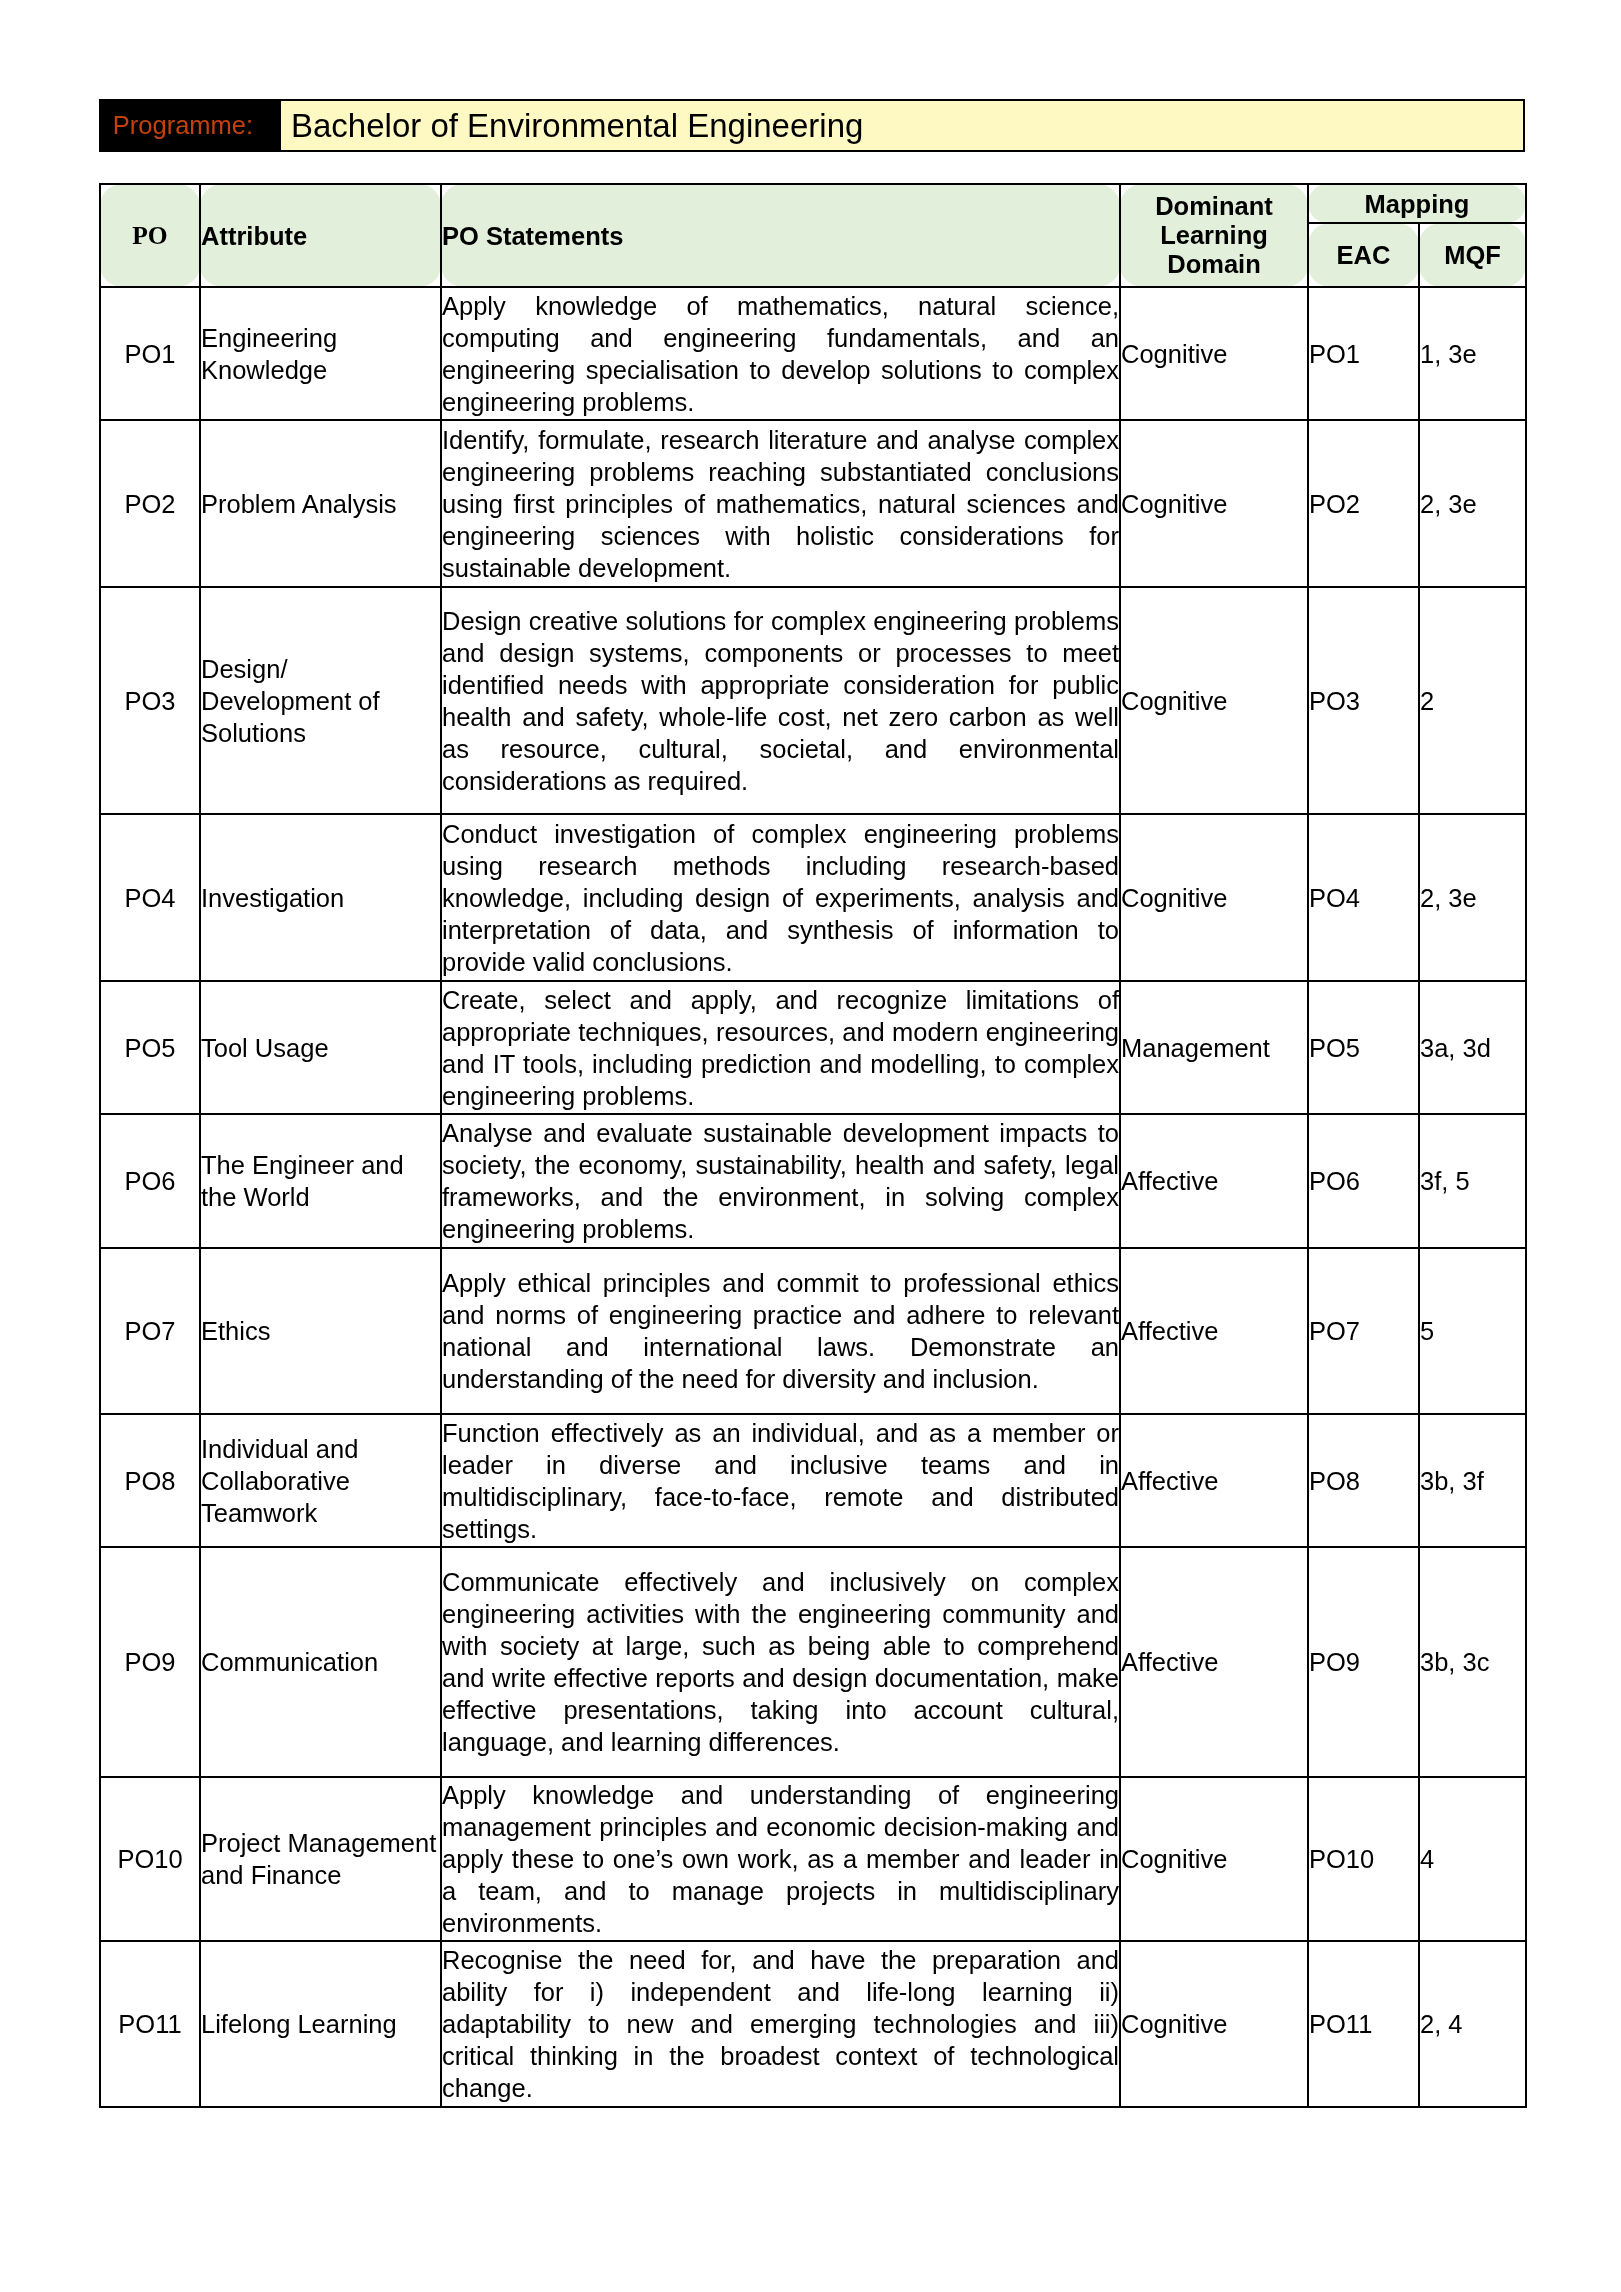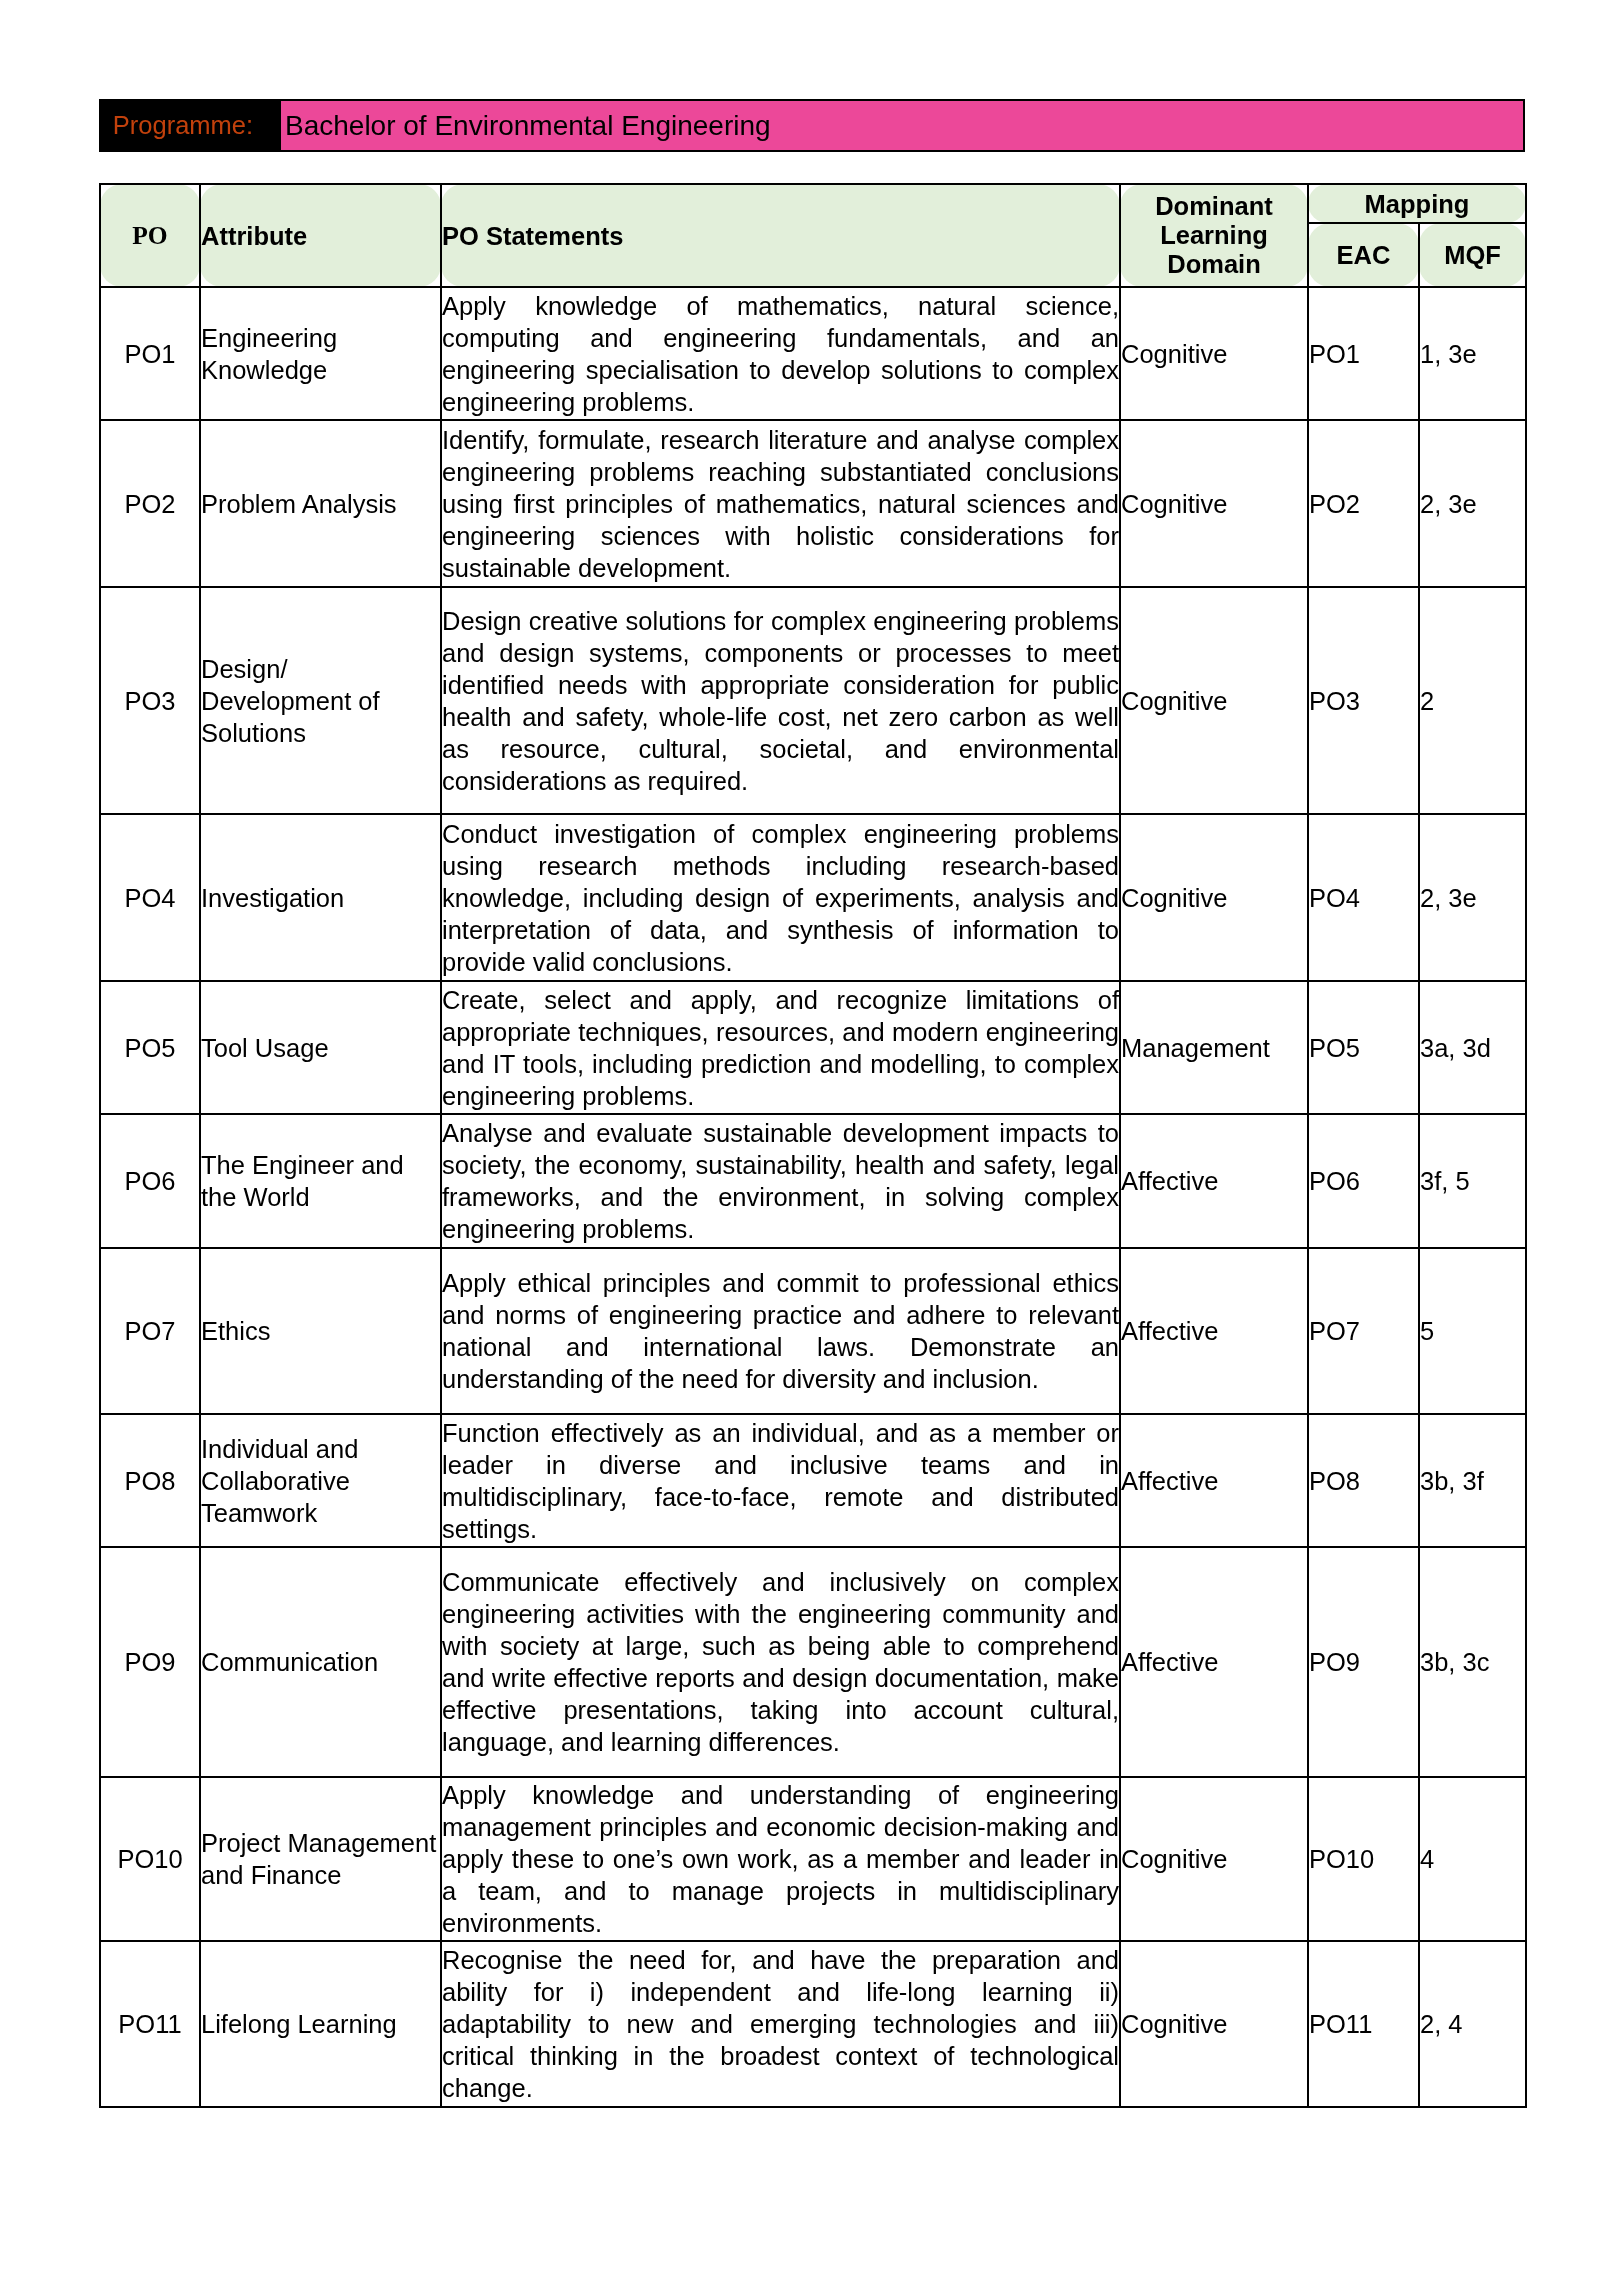--- a/index.html
+++ b/index.html
@@ -1,19 +1,19 @@
 <!DOCTYPE html>
 <html><head>
 <meta charset="utf-8">
 <style>
   html, body { margin:0; padding:0; background:#ffffff; }
   body { width:1621px; height:2293px; position:relative; font-family:"Liberation Sans", sans-serif; color:#000; }
   .prog { position:absolute; left:99px; top:99px; width:1426px; height:53px; border:2px solid #000; box-sizing:border-box; display:flex; }
   .prog-label { width:180px; background:#000; color:#c2410c; font-size:25.5px; display:flex; align-items:center; padding-left:11.8px; box-sizing:border-box; }
-  .prog-value { flex:1; background:#ec4899; font-size:28px; display:flex; align-items:center; padding-left:4px; }
+  .prog-value { flex:1; background:#fef9c3; font-size:33px; display:flex; align-items:center; padding-left:10px; }
   table.po { position:absolute; left:99px; top:183px; border-collapse:collapse; table-layout:fixed; width:1426px; }
   table.po td, table.po th { border:2px solid #000; font-size:25.5px; line-height:32px; padding:0; vertical-align:middle; }
   table.po th { background:#E2EFDA; font-weight:bold;border-radius:22px; }
   th.c-po { text-align:center;font-family:Liberation Serif, serif; }
   th.c-attr, th.c-stmt { text-align:left; padding-left:13.7px; }
   th.c-dom, th.c-map, th.c-eac, th.c-mqf { text-align:center; }
   td.po-id { text-align:center; }
   td.attr { padding-left:13.7px; padding-right:5.9px;margin-top:28px; }
   td.stmt { text-align:justify; padding:0 13.7px 0 14.7px; }
   td.dom, td.eac, td.mqf { text-align:left; }

